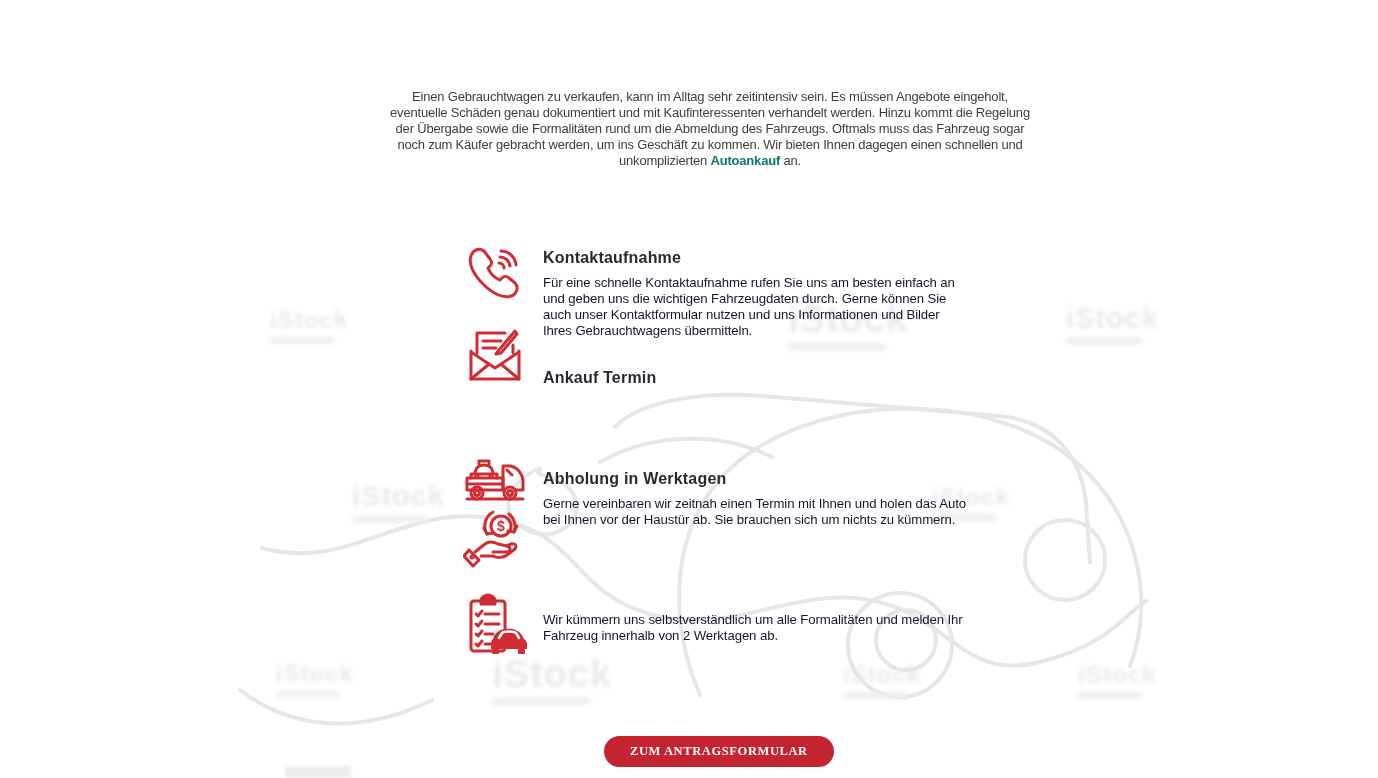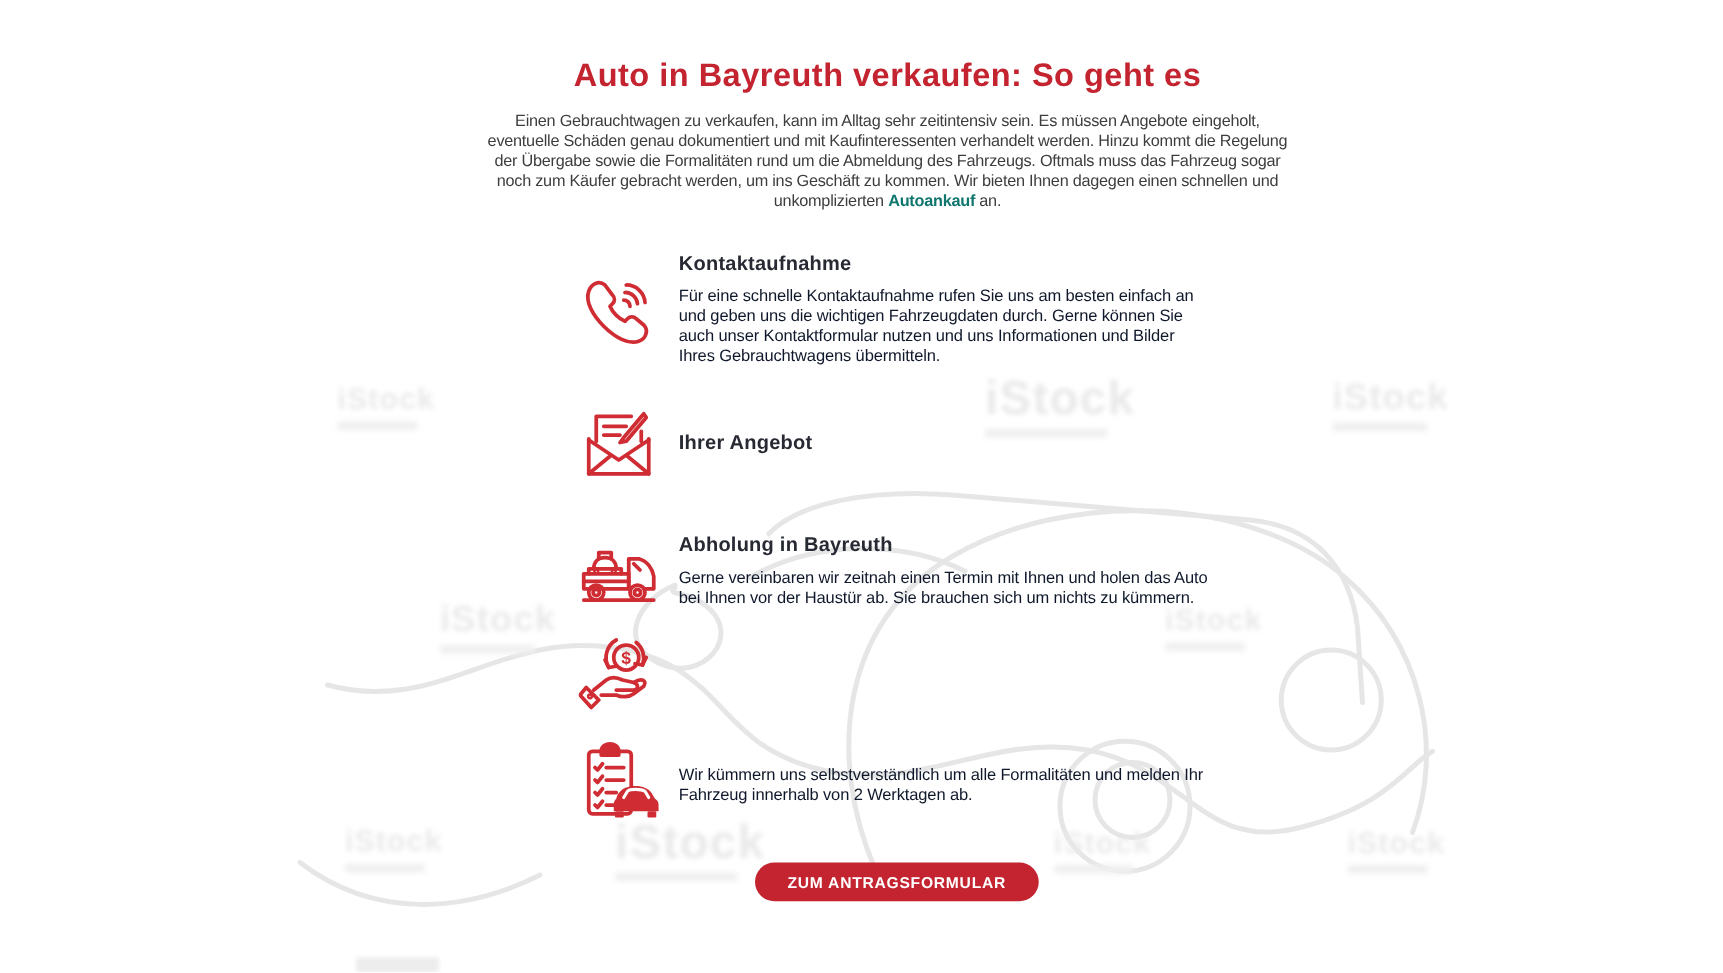--- a/index.html
+++ b/index.html
@@ -49,32 +49,32 @@
   .step-3 { top:424px; }
   .step-4 { top:503px; }
   .step-5 { top:591px; }
   .step-icon {
     flex:0 0 66px; width:66px; height:66px; margin-right:15px;
     display:flex; align-items:center; justify-content:center;
   }
   .step-icon svg { width:64px; height:64px; display:block; }
   .step-body { width:425px; }
   .step-title {
-    font-size:16px; font-weight:800; color:#282a33; letter-spacing:0.2px;
+    font-size:16px; font-weight:800; color:#282a33; letter-spacing:0.2px;margin-top:46px;
   }
   .step-text {
     margin-top:8px; font-size:13.2px; line-height:16px;
     color:#0f172a; letter-spacing:-0.1px;
   }
 
   .cta-button {
-    position:absolute; left:604px; top:690px;
+    position:absolute; left:604px; top:736px;
     min-width:213px; height:31px; padding:11px 26px;
     background:#c32430; border:none; border-radius:16px;
-    color:#ffffff; font-family:Liberation Sans, sans-serif;
+    color:#ffffff; font-family:Liberation Serif, serif;
     font-size:12.5px; font-weight:bold; letter-spacing:0.6px;
     cursor:pointer; display:flex; align-items:center; justify-content:center;
   }
 
   .wm-bottom {
     position:absolute; left:285px; top:766px; width:66px; height:12px;
     background:#ececec; filter:blur(1.5px); z-index:0; pointer-events:none;
   }
 </style>
 </head>
@@ -100,21 +100,20 @@
   <div class="wm wm-md" style="left:352px; top:482px;">iStock</div>
   <div class="wm wm-sm" style="left:932px; top:485px;">iStock</div>
   <div class="wm wm-sm" style="left:276px; top:662px;">iStock</div>
   <div class="wm wm-lg" style="left:492px; top:655px;">iStock</div>
   <div class="wm wm-sm" style="left:843px; top:663px;">iStock</div>
   <div class="wm wm-sm" style="left:1078px; top:663px;">iStock</div>
   <div class="wm-bottom"></div>
 
   <div class="content">
 
-    <h1 class="page-title">Auto in Bayreuth verkaufen: So geht es</h1>
 
     <p class="intro"><span>Einen Gebrauchtwagen zu verkaufen, kann im Alltag sehr zeitintensiv sein. Es müssen Angebote eingeholt, eventuelle Schäden genau dokumentiert und mit Kaufinteressenten verhandelt werden. Hinzu kommt die Regelung der Übergabe sowie die Formalitäten rund um die Abmeldung des Fahrzeugs. Oftmals muss das Fahrzeug sogar noch zum Käufer gebracht werden, um ins Geschäft zu kommen. Wir bieten Ihnen dagegen einen schnellen und unkomplizierten </span><b>Autoankauf</b><span> an.</span></p>
 
     <div class="step step-1">
       <div class="step-icon">
         <svg viewBox="0 0 64 64" fill="none" stroke="#cf2d33" stroke-width="3" stroke-linecap="round" stroke-linejoin="round">
           <path d="M21 12 C16 8 10 11 8 17 C5 25 11 36 20 45 C29 54 40 60 48 57 C54 55 56 48 52 44 L46 39 C44 37 41 37 39 39 L37 41 C32 39 27 34 25 29 L27 27 C29 25 29 22 27 20 Z"></path>
           <path d="M38 12 A15 15 0 0 1 53 26"></path>
           <path d="M37 18 A10 10 0 0 1 47 27"></path>
           <path d="M36 24 A5 5 0 0 1 41 29"></path>
@@ -132,21 +131,21 @@
           <path d="M14 30 L14 10 L42 10"></path>
           <path d="M50 22 L50 30"></path>
           <path d="M20 18 L38 18 M20 25 L33 25"></path>
           <path d="M52 8 L36 27 L33 31 L38 30 L54 11 Z"></path>
           <path d="M8 28 L8 56 L56 56 L56 28"></path>
           <path d="M8 29 L32 45 L56 29"></path>
           <path d="M8 56 L25 42 M56 56 L39 42"></path>
         </svg>
       </div>
       <div class="step-body">
-        <div class="step-title">Ihrer Angebot</div>
+        <div class="step-title">Ankauf Termin</div>
       </div>
     </div>
 
     <div class="step step-3">
       <div class="step-icon">
         <svg viewBox="0 0 64 64" fill="none" stroke="#cf2d33" stroke-width="3" stroke-linecap="round" stroke-linejoin="round">
           <path d="M4 34 L40 34 L40 46 L4 46 Z"></path>
           <path d="M4 40 L40 40"></path>
           <path d="M40 46 L40 22 L48 22 C55 24 59 30 60 36 L60 46 L52 46"></path>
           <path d="M44 26 L49 31"></path>
@@ -156,21 +155,21 @@
             <circle cx="47" cy="49" r="2.5"></circle>
           <path d="M8 34 L8 30 L34 30 L34 34"></path>
           <path d="M12 30 C12 24 16 21 21 21 C26 21 30 24 30 30"></path>
           <path d="M16 21 L16 17 L26 17 L26 21"></path>
           <circle cx="14" cy="32" r="1"></circle>
             <circle cx="28" cy="32" r="1"></circle>
           <path d="M4 55 L60 55"></path>
         </svg>
       </div>
       <div class="step-body">
-        <div class="step-title">Abholung in Bayreuth</div>
+        <div class="step-title">Abholung in Werktagen</div>
         <div class="step-text">Gerne vereinbaren wir zeitnah einen Termin mit Ihnen und holen das Auto bei Ihnen vor der Haustür ab. Sie brauchen sich um nichts zu kümmern.</div>
       </div>
     </div>
 
     <div class="step step-4">
       <div class="step-icon">
         <svg viewBox="0 0 64 64" fill="none" stroke="#cf2d33" stroke-width="3" stroke-linecap="round" stroke-linejoin="round">
           <circle cx="38" cy="22" r="10"></circle>
           <text x="38" y="27" text-anchor="middle" font-size="14" font-weight="bold" fill="#cf2d33" stroke="none" font-family="'Liberation Sans',sans-serif">$</text>
           <path d="M24 30 A16 16 0 0 1 30 8"></path>

